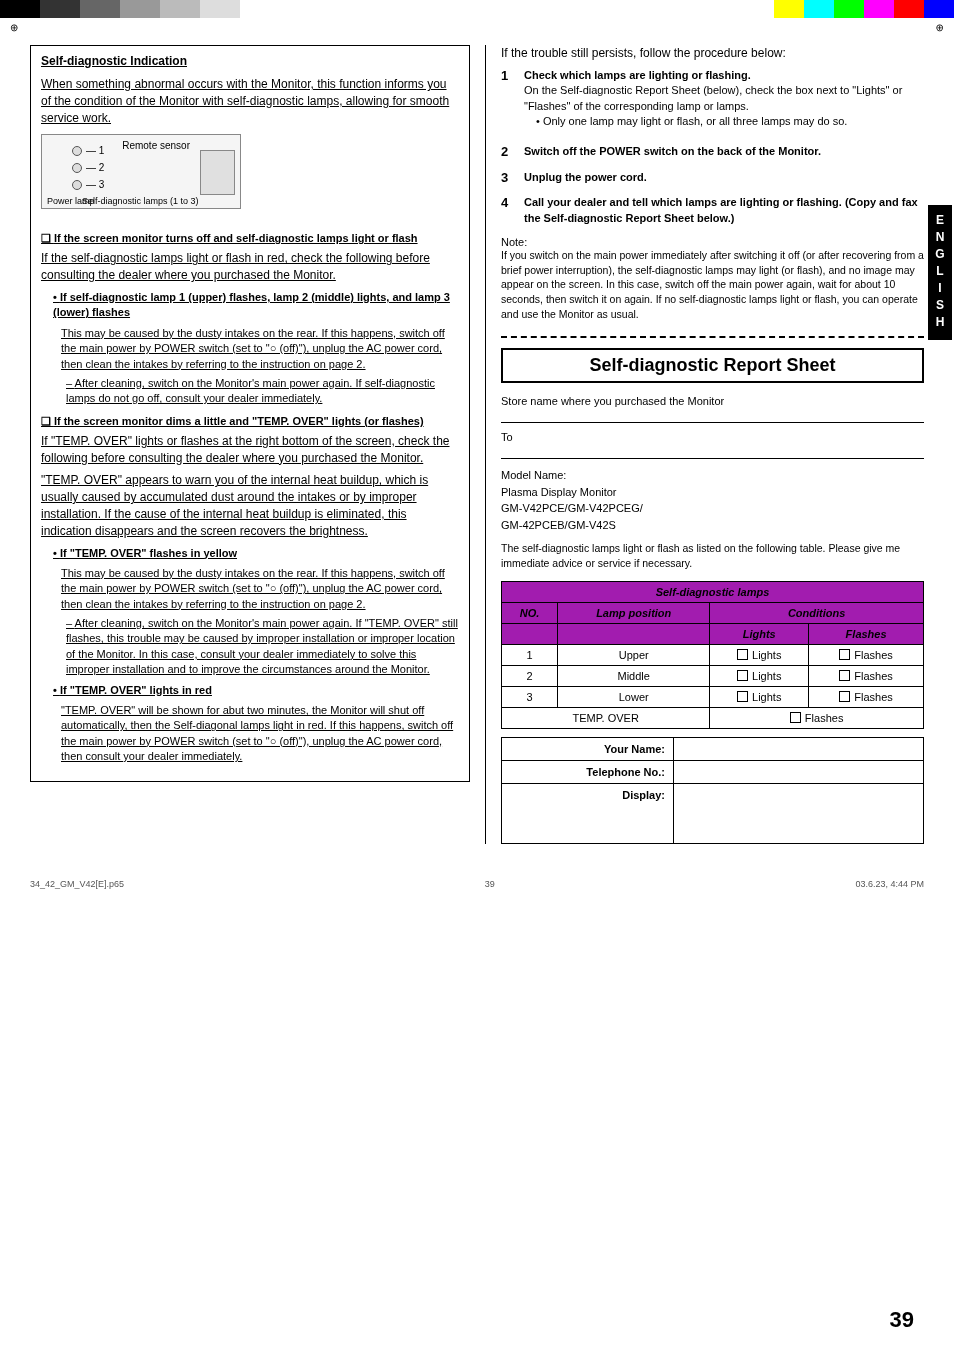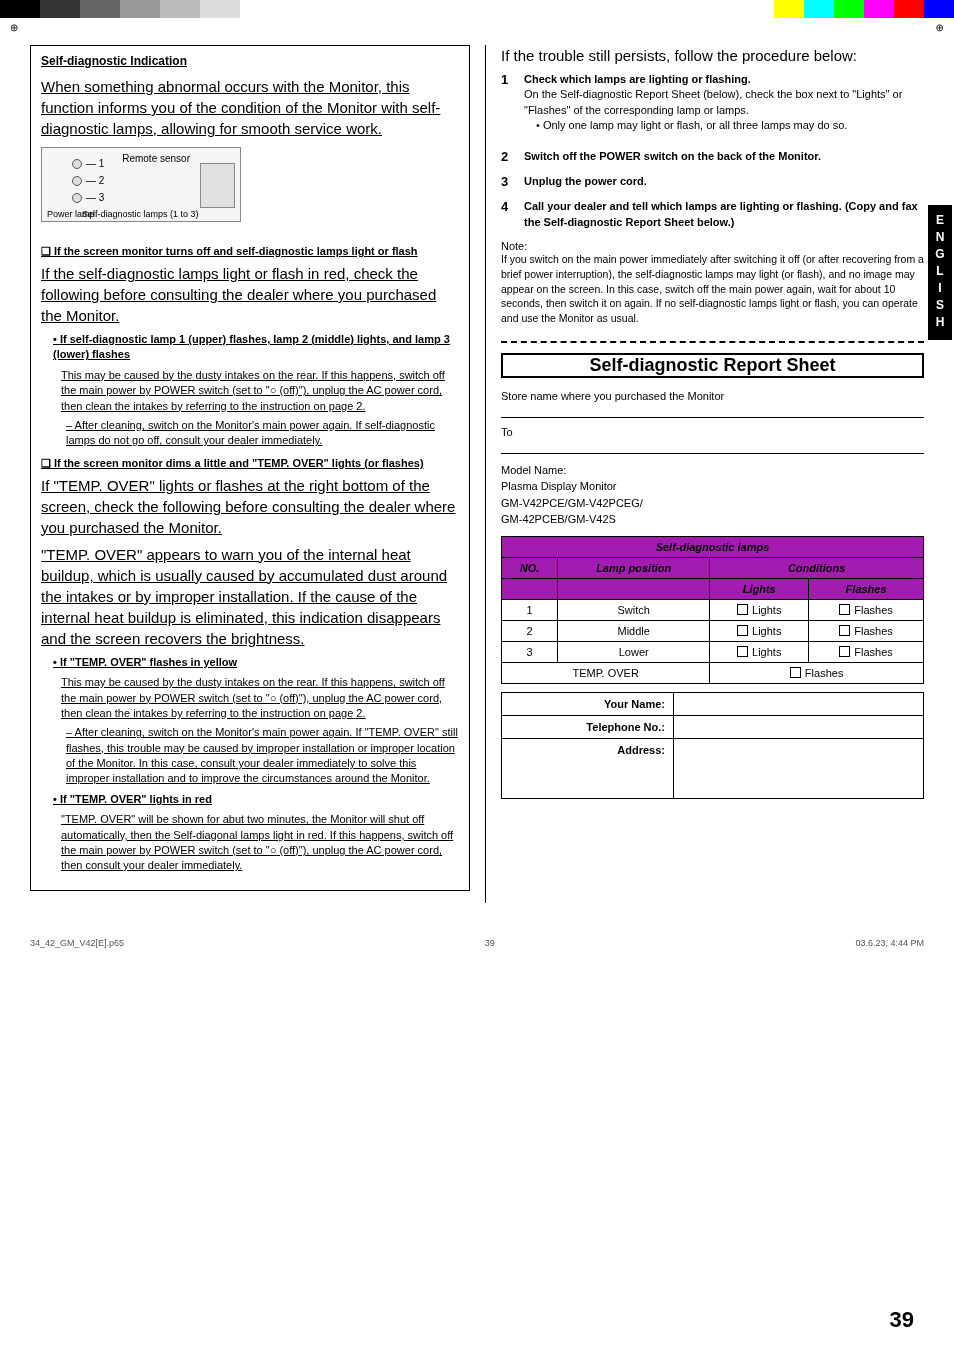--- a/index.html
+++ b/index.html
@@ -98,21 +98,21 @@
     .remote-sensor-box {
       position: absolute;
       right: 5px;
       top: 15px;
       width: 35px;
       height: 45px;
       border: 1px solid #888;
       background: #e0e0e0;
     }
 
-    p { margin-bottom: 6px; font-size: 15px; line-height: 1.4; }
+    p { margin-bottom: 6px; font-size: 12px; line-height: 1.4; }
     .checkbox-section { margin: 8px 0; }
     .checkbox-title { font-weight: bold; font-size: 11px; margin-bottom: 5px; }
     .bullet-item { margin-left: 12px; margin-bottom: 5px; font-size: 11px; line-height: 1.4; }
     .bullet-bold { font-weight: bold; }
     .sub-bullet { margin-left: 20px; font-size: 11px; line-height: 1.4; margin-bottom: 4px; }
     .dash-item { margin-left: 25px; font-size: 11px; line-height: 1.4; margin-bottom: 3px; }
 
     
     .step { display: flex; gap: 8px; margin-bottom: 10px; }
     .step-num { font-weight: bold; font-size: 13px; min-width: 15px; }
@@ -133,20 +133,21 @@
     
     .report-sheet {
       background: #fff;
     }
     .report-title {
       font-size: 18px;
       font-weight: bold;
       text-align: center;
       margin-bottom: 12px;
       border: 2px solid #000;
+      padding: 5px;
     }
     .report-field { margin-bottom: 6px; font-size: 11px; }
     .report-field-line {
       border-bottom: 1px solid #000;
       min-height: 16px;
       margin-bottom: 8px;
     }
     .model-info { font-size: 11px; margin-bottom: 8px; line-height: 1.5; }
     .report-desc { font-size: 10.5px; margin-bottom: 10px; line-height: 1.4; }
 
@@ -407,20 +408,21 @@
           <span>To</span>
           <div class="report-field-line"></div>
         </div>
 
         <p class="model-info">
           <span>Model Name:</span><br>
           <span>Plasma Display Monitor</span><br>
           <span>GM-V42PCE/GM-V42PCEG/<br>GM-42PCEB/GM-V42S</span>
         </p>
 
+        <p class="report-desc">The self-diagnostic lamps light or flash as listed on the following table. Please give me immediate advice or service if necessary.</p>
 
         <table class="diag-table">
           <thead>
             <tr>
               <th colspan="5">Self-diagnostic lamps</th>
             </tr>
             <tr>
               <th>NO.</th>
               <th>Lamp position</th>
               <th colspan="2">Conditions</th>
@@ -428,21 +430,21 @@
             <tr>
               <th></th>
               <th></th>
               <th>Lights</th>
               <th>Flashes</th>
             </tr>
           </thead>
           <tbody>
             <tr>
               <td>1</td>
-              <td>Switch</td>
+              <td>Upper</td>
               <td>
                   <div class="checkbox-cell"><span class="cb"></span> Lights</div>
                 </td>
               <td>
                   <div class="checkbox-cell"><span class="cb"></span> Flashes</div>
                 </td>
             </tr>
             <tr>
               <td>2</td>
               <td>Middle</td>
@@ -476,21 +478,21 @@
           <tbody>
               <tr>
             <td class="contact-label">Your Name:</td>
             <td class="contact-value"></td>
           </tr>
           <tr>
             <td class="contact-label">Telephone No.:</td>
             <td class="contact-value"></td>
           </tr>
           <tr>
-            <td class="contact-label">Address:</td>
+            <td class="contact-label">Display:</td>
             <td class="address-value"></td>
           </tr>
         </tbody>
           </table>
 
       </div>
     </div>
   </div>
 </div>
 

